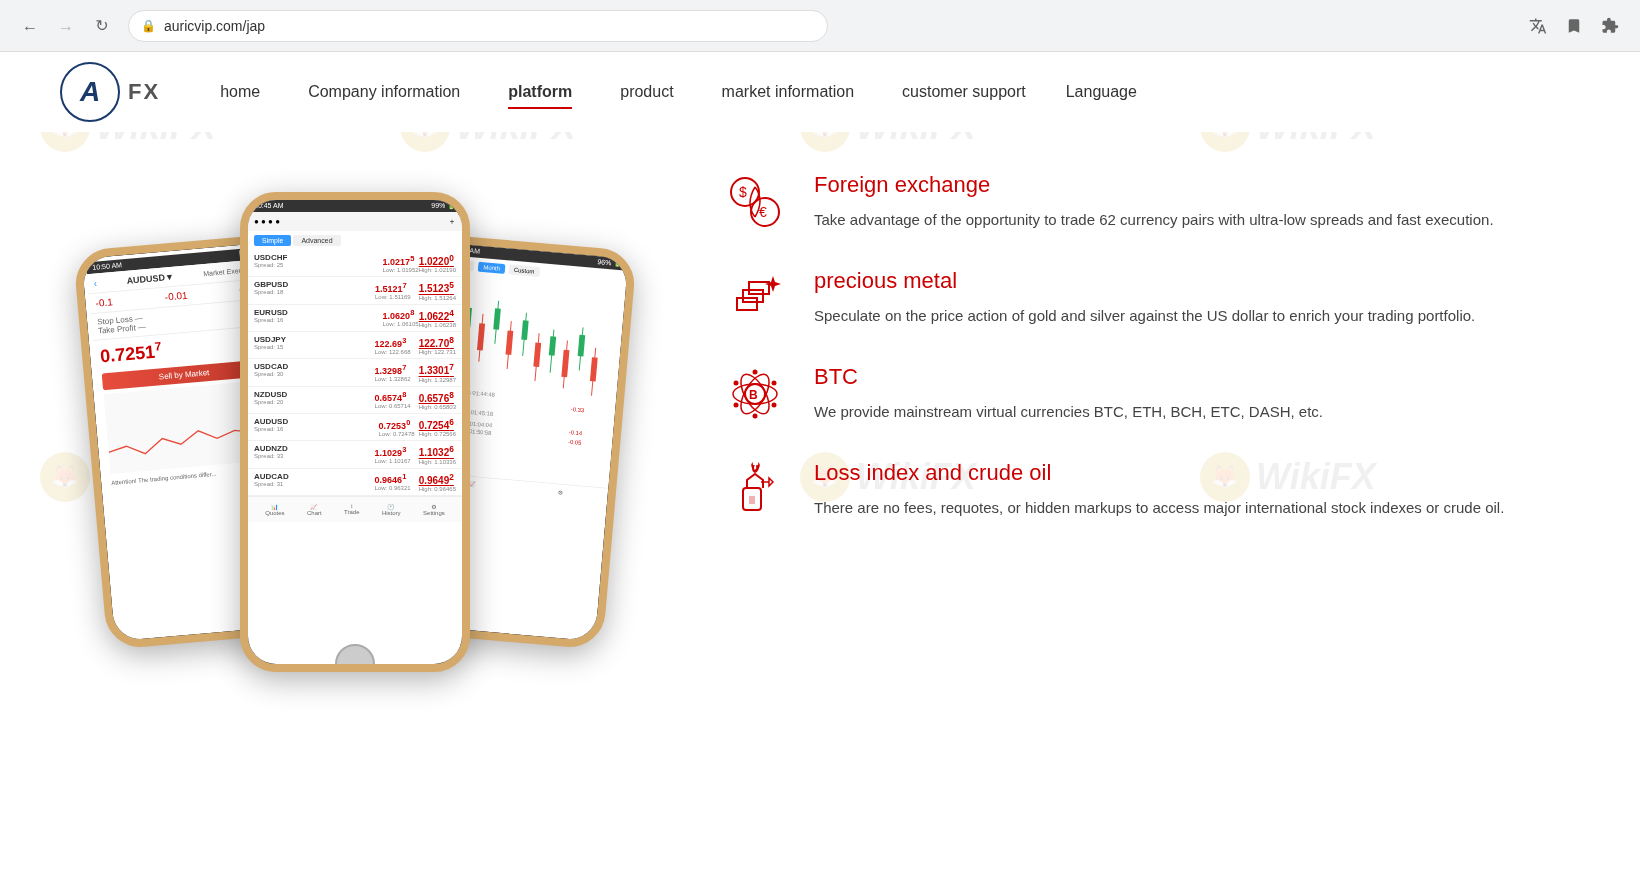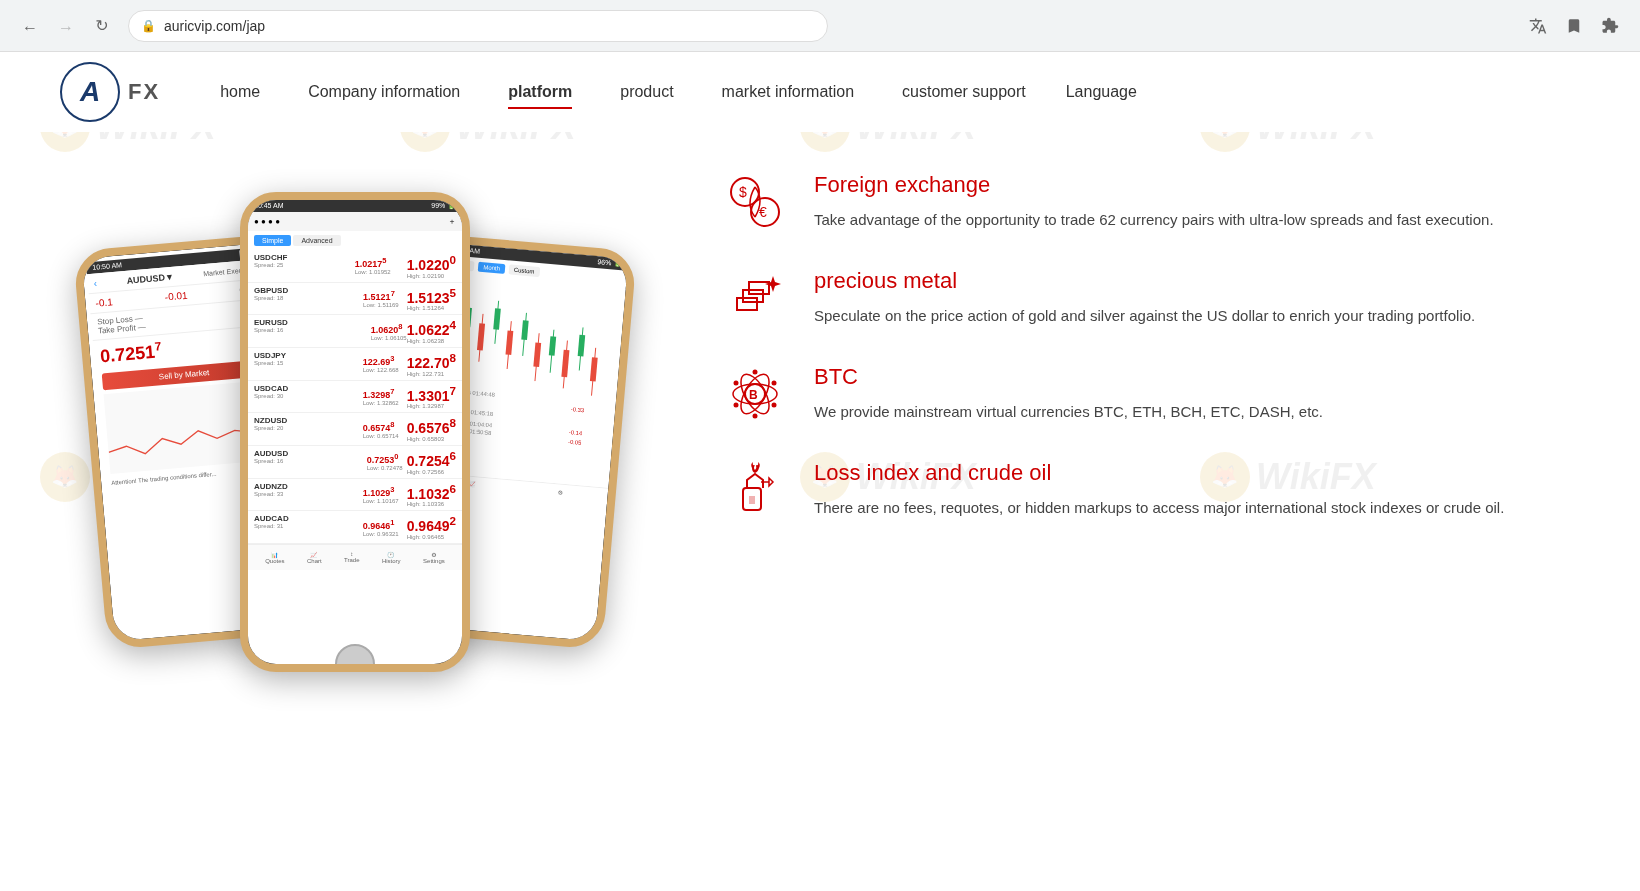--- a/index.html
+++ b/index.html
@@ -325,21 +325,21 @@
     }
     .currency-row-item {
       display: flex;
       justify-content: space-between;
       padding: 3px 6px;
       border-bottom: 1px solid #f0f0f0;
     }
     .currency-name { font-weight: bold; color: #333; font-size: 8px; }
     .spread { color: #888; font-size: 6px; }
     .bid { color: #c00; font-weight: bold; font-size: 9px; }
-    .ask { color: #c00; font-weight: bold; font-size: 14px; }
+    .ask { color: #c00; font-weight: bold; font-size: 10px; text-decoration: underline; }
     .center-footer {
       display: flex;
       justify-content: space-around;
       padding: 6px;
       border-top: 1px solid #eee;
       font-size: 6px;
       color: #666;
       background: #fafafa;
     }
     .footer-item { text-align: center; }
@@ -559,21 +559,21 @@
             <span class="tab-simple">Simple</span>
             <span class="tab-advanced">Advanced</span>
           </div>
           <div class="currency-list">
 
             <div class="currency-row-item">
               <div>
                   <div class="currency-name">USDCHF</div>
                   <div class="spread">Spread: 25</div>
                 </div>
-              <div style="display:flex;gap:16px;align-items:center;">
+              <div style="display:flex;gap:0;align-items:center;">
                 <div>
                     <div class="bid">1.0217<sup>5</sup></div>
                     <div style="font-size:6px;color:#888;">Low: 1.01952</div>
                   </div>
                 <div>
                     <div class="ask">1.0220<sup>0</sup></div>
                     <div style="font-size:6px;color:#888;">High: 1.02190</div>
                   </div>
               </div>
             </div>

